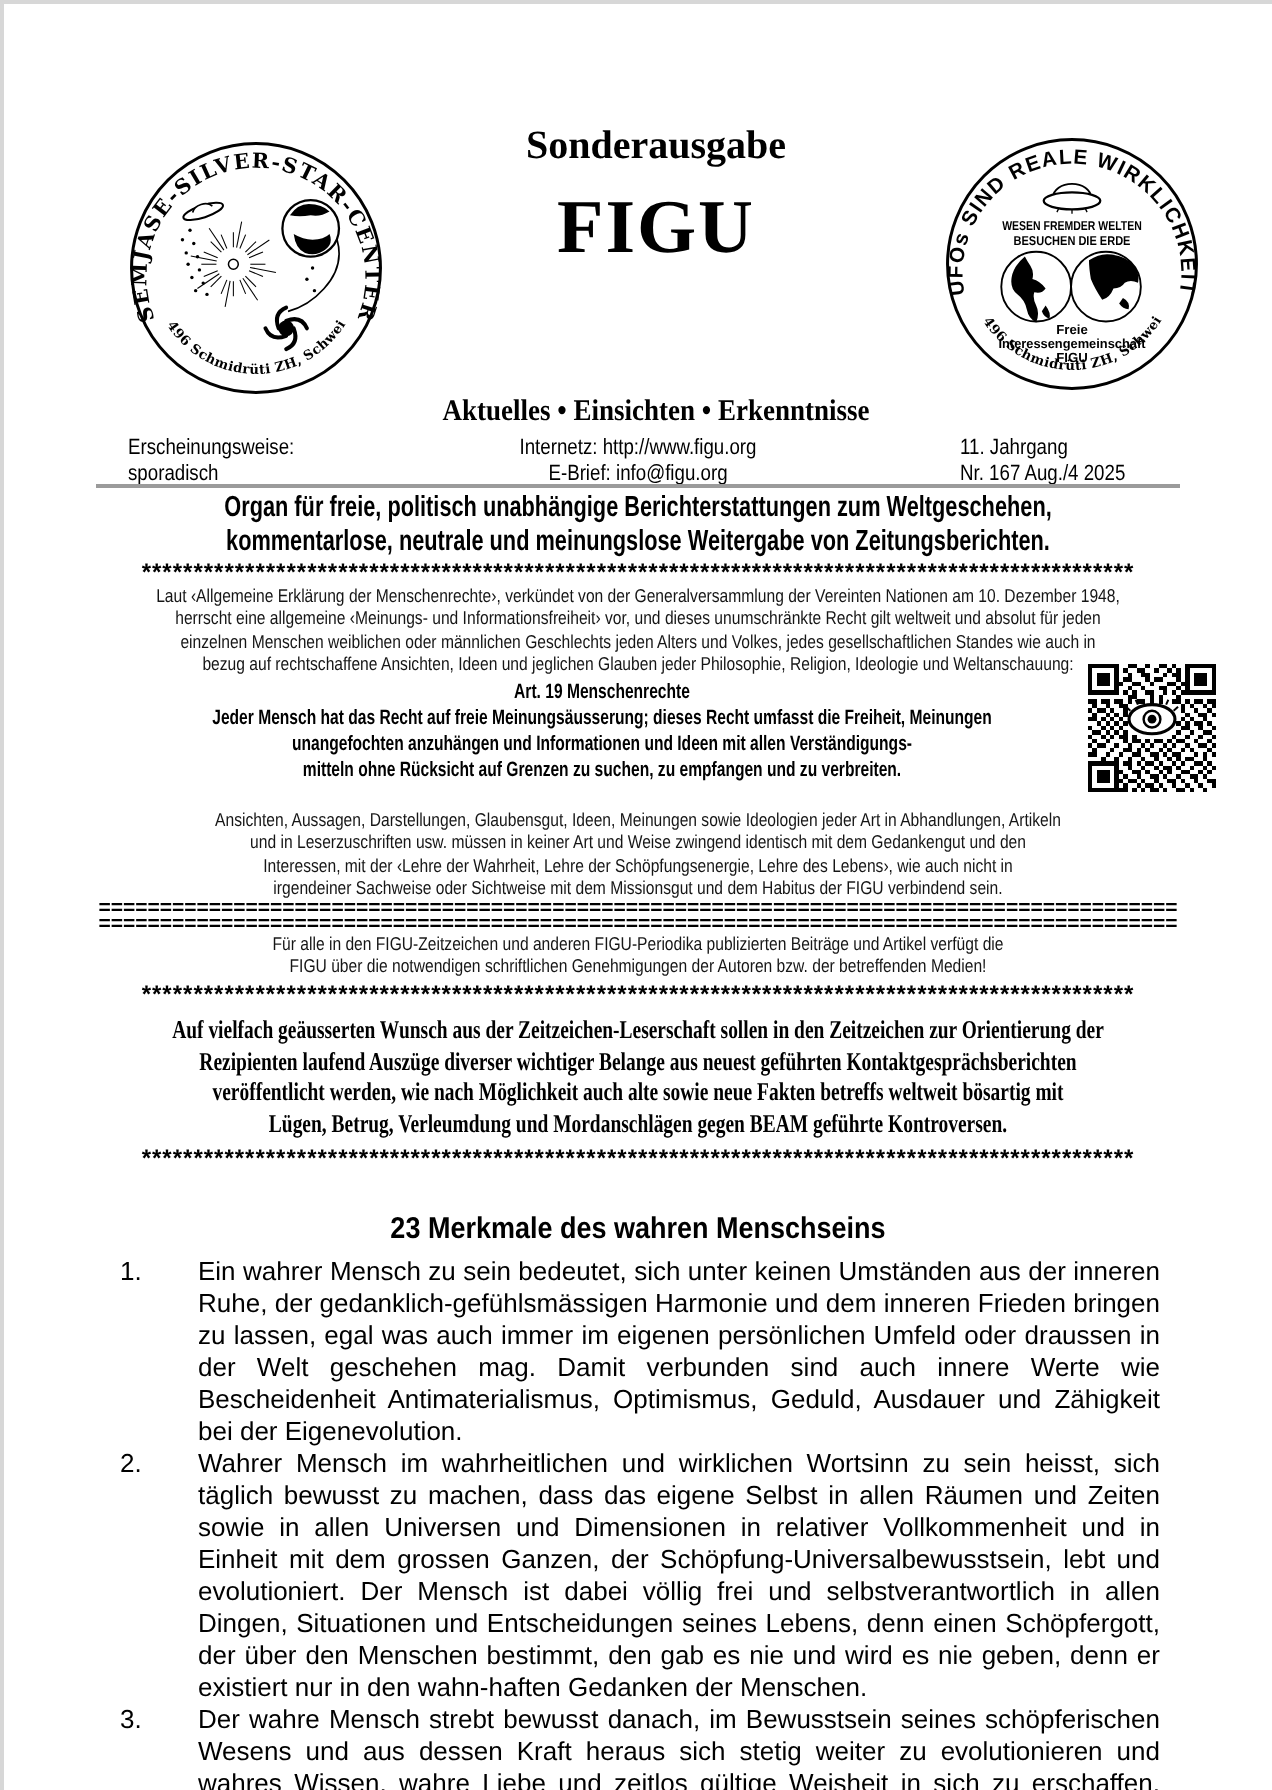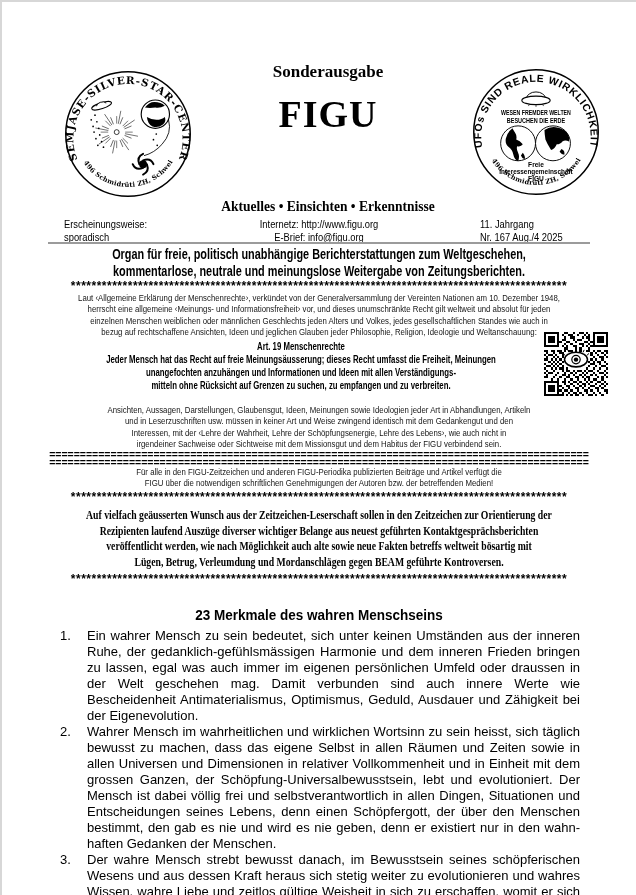--- a/index.html
+++ b/index.html
@@ -2,21 +2,21 @@
 <html><head>
 <meta charset="utf-8">
 <style>
   html,body{margin:0;padding:0;overflow:hidden;background:#fff;}
   .page{position:relative;width:636px;height:895px;background:#fff;box-sizing:border-box;
         border-top:2px solid #d7d7d7;border-left:2px solid #d7d7d7;
         font-family:"Liberation Sans",sans-serif;color:#000;overflow:hidden;}
   .abs{position:absolute;}
   .ctr{left:0;right:0;text-align:center;}
   .mast{left:18px;right:0;text-align:center;font-family:"Liberation Serif",serif;font-weight:bold;}
-  #sonder{top:60px;font-size:17px;}
+  #sonder{top:60px;font-size:20px;}
   #title1{top:92px;font-size:38px;letter-spacing:1px;line-height:40px;}
   #title2{top:135px;font-size:38px;letter-spacing:1px;line-height:40px;}
   #tagline{top:196px;font-size:15px;white-space:nowrap;transform:scaleX(.9);transform-origin:50% 50%;}
   .info{top:216px;font-size:11px;line-height:13px;white-space:nowrap;}
   #pub{left:62px;transform:scaleX(.85);transform-origin:0 50%;}
   #net{left:0;right:0;text-align:center;transform:scaleX(.85);transform-origin:50% 50%;}
   #vol{left:478px;transform:scaleX(.85);transform-origin:0 50%;}
   #rule{left:46px;right:46px;top:240px;border-top:2px solid #9b9b9b;height:0;}
   #organ{top:244px;font-weight:bold;font-size:14.5px;line-height:16.5px;white-space:nowrap;
          transform:scaleX(.75);transform-origin:50% 50%;}
@@ -34,21 +34,21 @@
       font-weight:bold;font-size:10.5px;line-height:8px;height:8px;}
   #eq1{top:448px}#eq2{top:456px}
   #permissions{top:465px}
   #editorial{top:506px;font-family:"Liberation Serif",serif;font-weight:bold;font-size:12.8px;
              line-height:15.5px;white-space:nowrap;transform:scaleX(.76);transform-origin:50% 50%;}
   #heading{top:604px;font-weight:bold;font-size:15px;white-space:nowrap;
            transform:scaleX(.9);transform-origin:50% 50%;}
   #list{top:626px;left:58px;width:520px;}
   .item{display:flex;font-size:13px;line-height:16px;}
   .inum{width:27px;flex:none;}
-  .itxt{flex:1;text-align:justify;}
+  .itxt{flex:1;text-align:justify;margin-left:12px;}
   svg text{font-family:"Liberation Sans",sans-serif;}
   .sealSerif{font-family:"DejaVu Serif",serif;}
 </style>
 </head>
 <body>
 
 <div class="page">
 
   <svg class="abs" style="left:60px;top:66px" width="132" height="132" viewBox="0 0 140 140" xmlns="http://www.w3.org/2000/svg">
     <defs>

